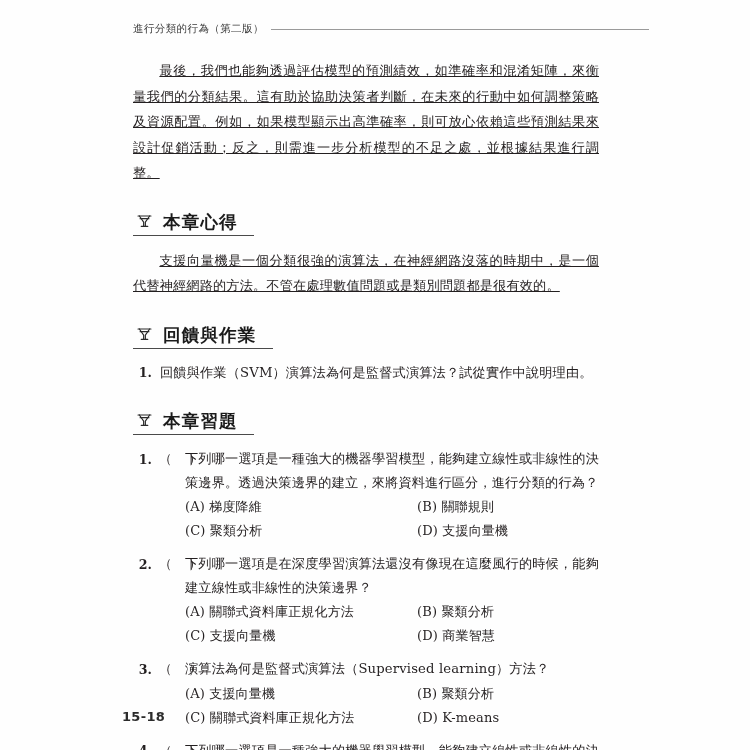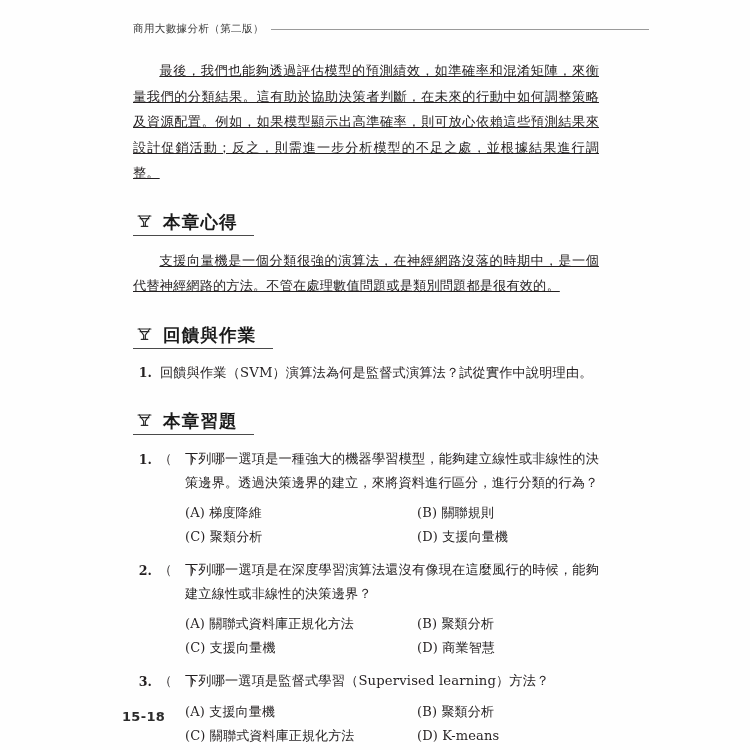--- a/index.html
+++ b/index.html
@@ -138,21 +138,21 @@
   
   .qline.plain .qtext {
     padding-left: 1px;
   }
 
   
   .opts {
     display: grid;
     grid-template-columns: 232px 1fr;
     margin-left: 52px;
-    margin-top: 6px;
+    margin-top: 0;
     row-gap: 1px;
   }
   .opt {
     font-size: 13px;
     line-height: 23px;
     letter-spacing: 0.15px;
     white-space: nowrap;
   }
   .opt .lbl {
     font-family: "DejaVu Serif", "Liberation Serif", serif;
@@ -169,21 +169,21 @@
     color: #2b2b2b;
     font-family: "DejaVu Sans", "Liberation Sans", sans-serif;
   }
 </style>
 </head>
 <body>
 
 <div class="page">
 
   <div class="header">
-    <span class="header-title">商用大數據分析（第二版）</span>
+    <span class="header-title">進行分類的行為（第二版）</span>
     <span class="header-rule"></span>
   </div>
 
   <div class="content">
 
     <p class="para">最後，我們也能夠透過評估模型的預測績效，如準確率和混淆矩陣，來衡量我們的分類結果。這有助於協助決策者判斷，在未來的行動中如何調整策略及資源配置。例如，如果模型顯示出高準確率，則可放心依賴這些預測結果來設計促銷活動；反之，則需進一步分析模型的不足之處，並根據結果進行調整。</p>
 
     <div class="section">
       <div class="section-head">
         <span class="funnel-icon">
@@ -276,21 +276,21 @@
             <div class="opt"><span class="lbl">(C)</span> <span>支援向量機</span></div>
             <div class="opt"><span class="lbl">(D)</span> <span>商業智慧</span></div>
           </div>
         </li>
 
         <li class="qitem">
           <div class="qline">
             <span class="qnum">3.</span>
             <span class="qdot"></span>
             <span class="qparen">（　）</span>
-            <span class="qtext">下列哪一選項是監督式學習（Supervised learning）方法？</span>
+            <span class="qtext">演算法為何是監督式演算法（Supervised learning）方法？</span>
           </div>
           <div class="opts">
             <div class="opt"><span class="lbl">(A)</span> <span>支援向量機</span></div>
             <div class="opt"><span class="lbl">(B)</span> <span>聚類分析</span></div>
             <div class="opt"><span class="lbl">(C)</span> <span>關聯式資料庫正規化方法</span></div>
             <div class="opt"><span class="lbl">(D)</span> <span>K-means</span></div>
           </div>
         </li>
 
         <li class="qitem">

